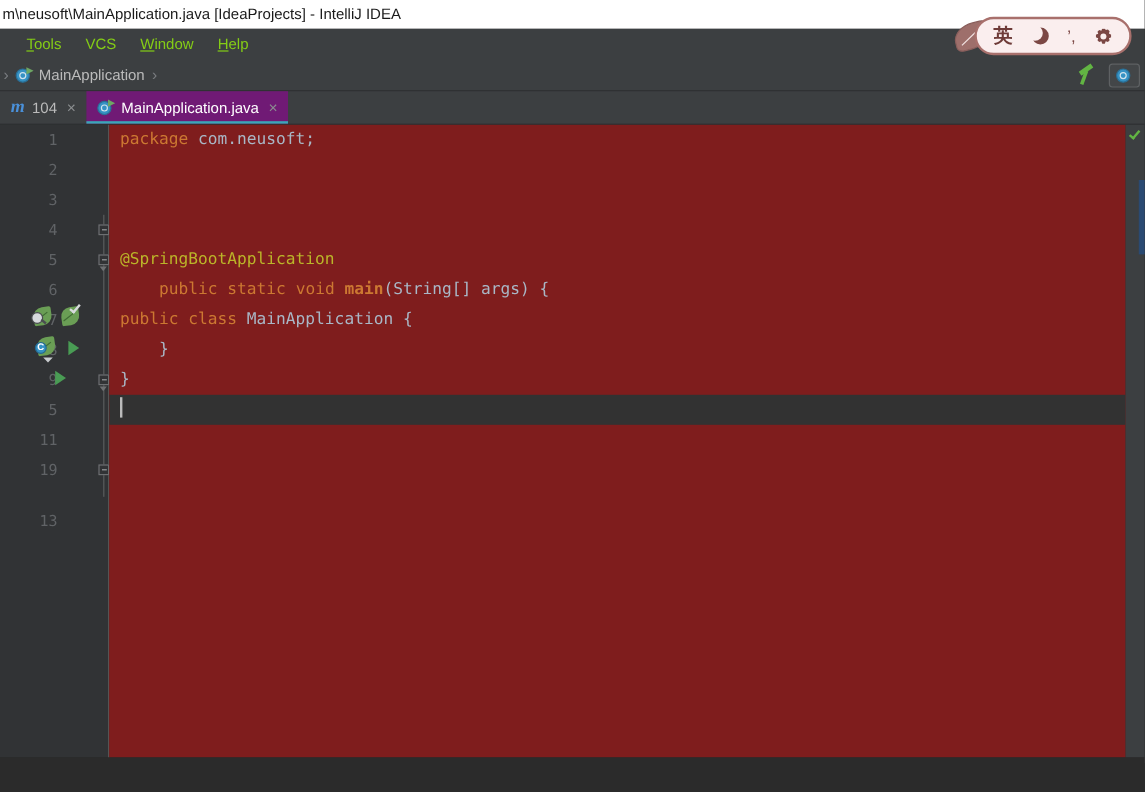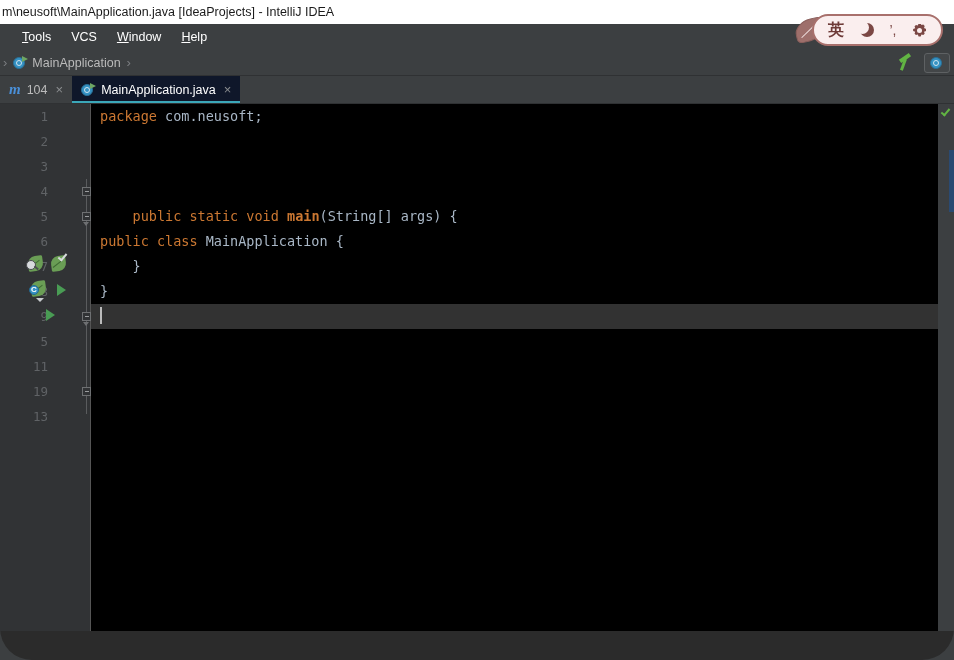--- a/index.html
+++ b/index.html
@@ -9,21 +9,20 @@
     width: 954px; height: 660px;
     overflow: hidden;
     background: #3c3f41;
     font-family: "Liberation Sans", sans-serif;
   }
 
   #app {
     position: relative;
     width: 954px; height: 660px;
     background: #2b2b2b;
-    border-radius: 32px;
   }
 
   
   .titlebar {
     position: absolute; left: 0; top: 0;
     width: 954px; height: 24px;
     background: #ffffff;
     color: #1a1a1a;
     font-size: 12.5px;
     line-height: 24px;
@@ -35,21 +34,21 @@
   
   .menubar {
     position: absolute; left: 0; top: 24px;
     width: 954px; height: 26px;
     background: #3c3f41;
     display: flex;
     align-items: center;
     padding-left: 12px;
   }
   .menu-item {
-    color: #ffffff;
+    color: #84cc16;
     font-size: 12.5px;
     padding: 2px 10px;
     cursor: default;
     white-space: nowrap;
   }
   .menu-item u { text-decoration: underline; }
 
   
   .navbar {
     position: absolute; left: 0; top: 50px;
@@ -148,21 +147,21 @@
     display: flex; align-items: center;
     gap: 6px;
     padding: 0 9px;
     font-size: 12.5px;
     color: #bbbbbb;
     cursor: default;
     position: relative;
     white-space: nowrap;
   }
   .tab.active {
-    background: #0f172a;
+    background: #701a75;
     color: #ffffff;
   }
   .tab.active::after {
     content: "";
     position: absolute; left: 0; right: 0; bottom: 0;
     height: 2px;
     background: #3ba7b8;
   }
   .tab-close {
     color: #8b8e90;
@@ -192,21 +191,21 @@
   .gutter {
     position: absolute; left: 0; top: 0;
     width: 91px; height: 100%;
     background: #313335;
     border-right: 1px solid #555555;
   }
 
   .code-area {
     position: absolute; left: 91px; top: 0;
     right: 16px; height: 100%;
-    background: #000000;
+    background: #7f1d1d;
     overflow: hidden;
   }
 
   .line-row {
     position: relative;
     height: 25px;
     line-height: 25px;
     white-space: pre;
     font-family: "DejaVu Sans Mono", monospace;
     font-size: 13.5px;
@@ -546,21 +545,21 @@
       <div class="lineno" style="top:50px;">3</div>
       <div class="lineno" style="top:75px;">4</div>
       <div class="lineno" style="top:100px;">5</div>
       <div class="lineno" style="top:125px;">6</div>
       <div class="lineno" style="top:150px;">7</div>
       <div class="lineno" style="top:175px;">8</div>
       <div class="lineno" style="top:200px;">9</div>
       <div class="lineno" style="top:225px;">5</div>
       <div class="lineno" style="top:250px;">11</div>
       <div class="lineno" style="top:275px;">19</div>
-      <div class="lineno" style="top:300px;">13</div>
+      <div class="lineno" style="top:317px;">13</div>
 
       <div class="leaf" style="left:28px; top:152px;">
         <span class="body"></span>
           <span class="vein"></span>
         <span class="badge">
             <span class="handle"></span>
           </span>
       </div>
       <div class="leaf" style="left:51px; top:152px;">
         <span class="body"></span>
@@ -585,20 +584,21 @@
         <div class="fold-tip" style="top:218px;"></div>
         <div class="fold-marker" style="top:283px;"></div>
       </div>
     </div>
 
     <div class="code-area">
       <div class="line-row"><span class="code-text"><span class="kw">package</span><span class="ident"> com.neusoft;</span></span></div>
       <div class="line-row"><span class="code-text"></span></div>
       <div class="line-row"><span class="code-text"></span></div>
       <div class="line-row"><span class="code-text"></span></div>
+      <div class="line-row"><span class="code-text"><span class="ann">@SpringBootApplication</span></span></div>
       <div class="line-row"><span class="code-text">    <span class="kw">public</span> <span class="kw">static</span> <span class="kw">void</span> <span class="kw-b">main</span><span class="ident">(String[] args) {</span></span></div>
       <div class="line-row"><span class="code-text"><span class="kw">public</span> <span class="kw">class</span> <span class="ident">MainApplication</span> <span class="punc">{</span></span></div>
       <div class="line-row"><span class="code-text">    <span class="punc">}</span></span></div>
       <div class="line-row"><span class="code-text"><span class="punc">}</span></span></div>
       <div class="line-row current"><span class="code-text"><span class="caret"></span></span></div>
     </div>
 
     <div class="right-gutter">
       <span class="insp-check"></span>
       <div class="scroll-thumb"></div>

